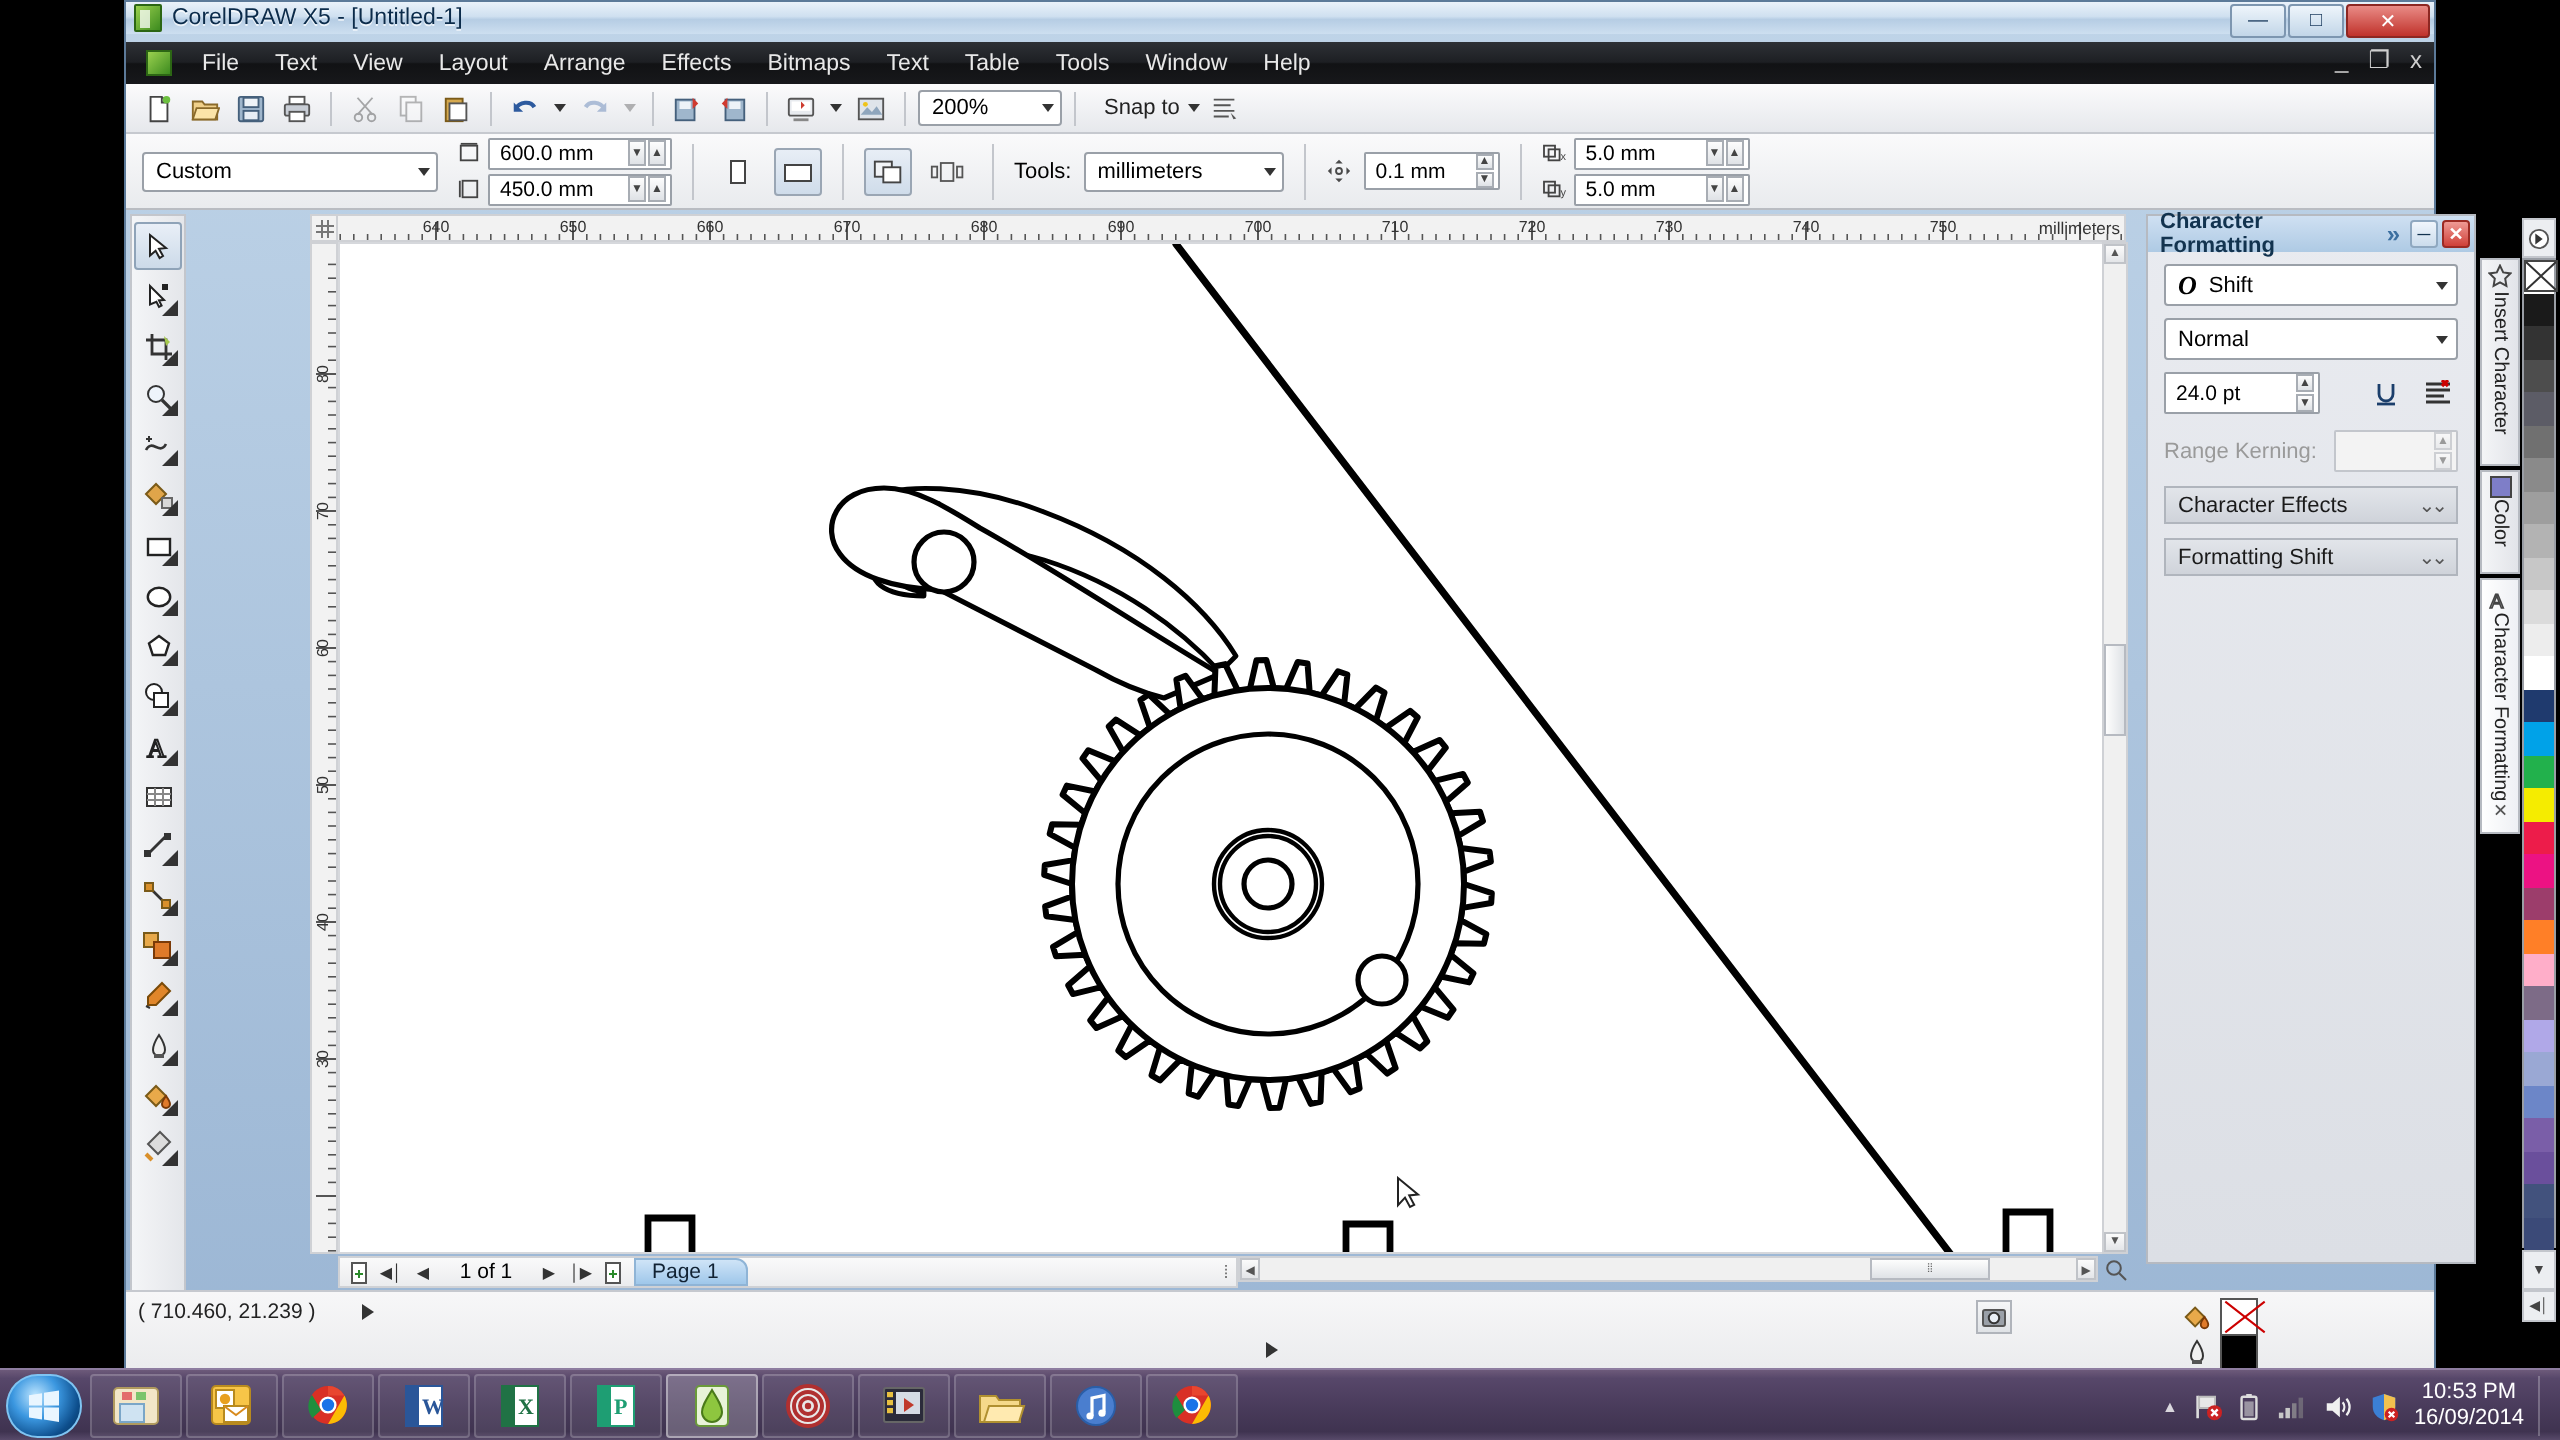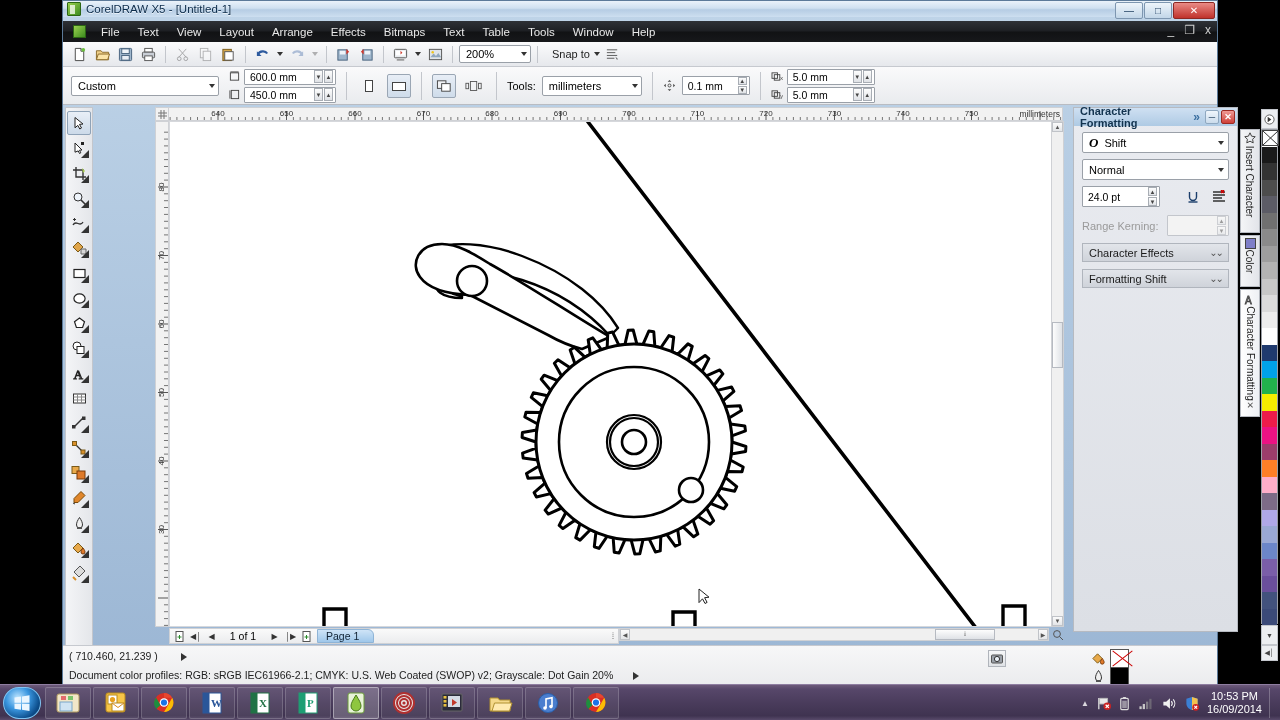--- a/index.html
+++ b/index.html
@@ -944,21 +944,20 @@
       <div style="margin-left:auto;margin-right:4px;color:#777;font-size:9px;">⦙</div>
     </div>
 
     <div id="statusbar">
       <div id="coords">( 710.460, 21.239 )</div>
       <div id="coordarrow">
         <svg width="7" height="8" viewBox="0 0 7 8">
             <path d="M0 0l6 4-6 4z" fill="#333"></path>
           </svg>
       </div>
-      <div id="profiles">Document color profiles: RGB: sRGB IEC61966-2.1; CMYK: U.S. Web Coated (SWOP) v2; Grayscale: Dot Gain 20%</div>
       <div id="profarrow">
         <svg width="7" height="8" viewBox="0 0 7 8">
             <path d="M0 0l6 4-6 4z" fill="#333"></path>
           </svg>
       </div>
 
       <div style="position:absolute;left:925px;top:4px;width:18px;height:17px;border:1px solid #b0b4bb;background:linear-gradient(180deg,#f6f7f8,#dfe2e6);display:flex;align-items:center;justify-content:center;">
         <svg width="12" height="11" viewBox="0 0 12 11">
             <rect x=".5" y="2" width="11" height="8" rx="1" fill="#9aa0a8" stroke="#555"></rect>
             <circle cx="6" cy="6" r="2.6" fill="#e8eef5" stroke="#333"></circle>

